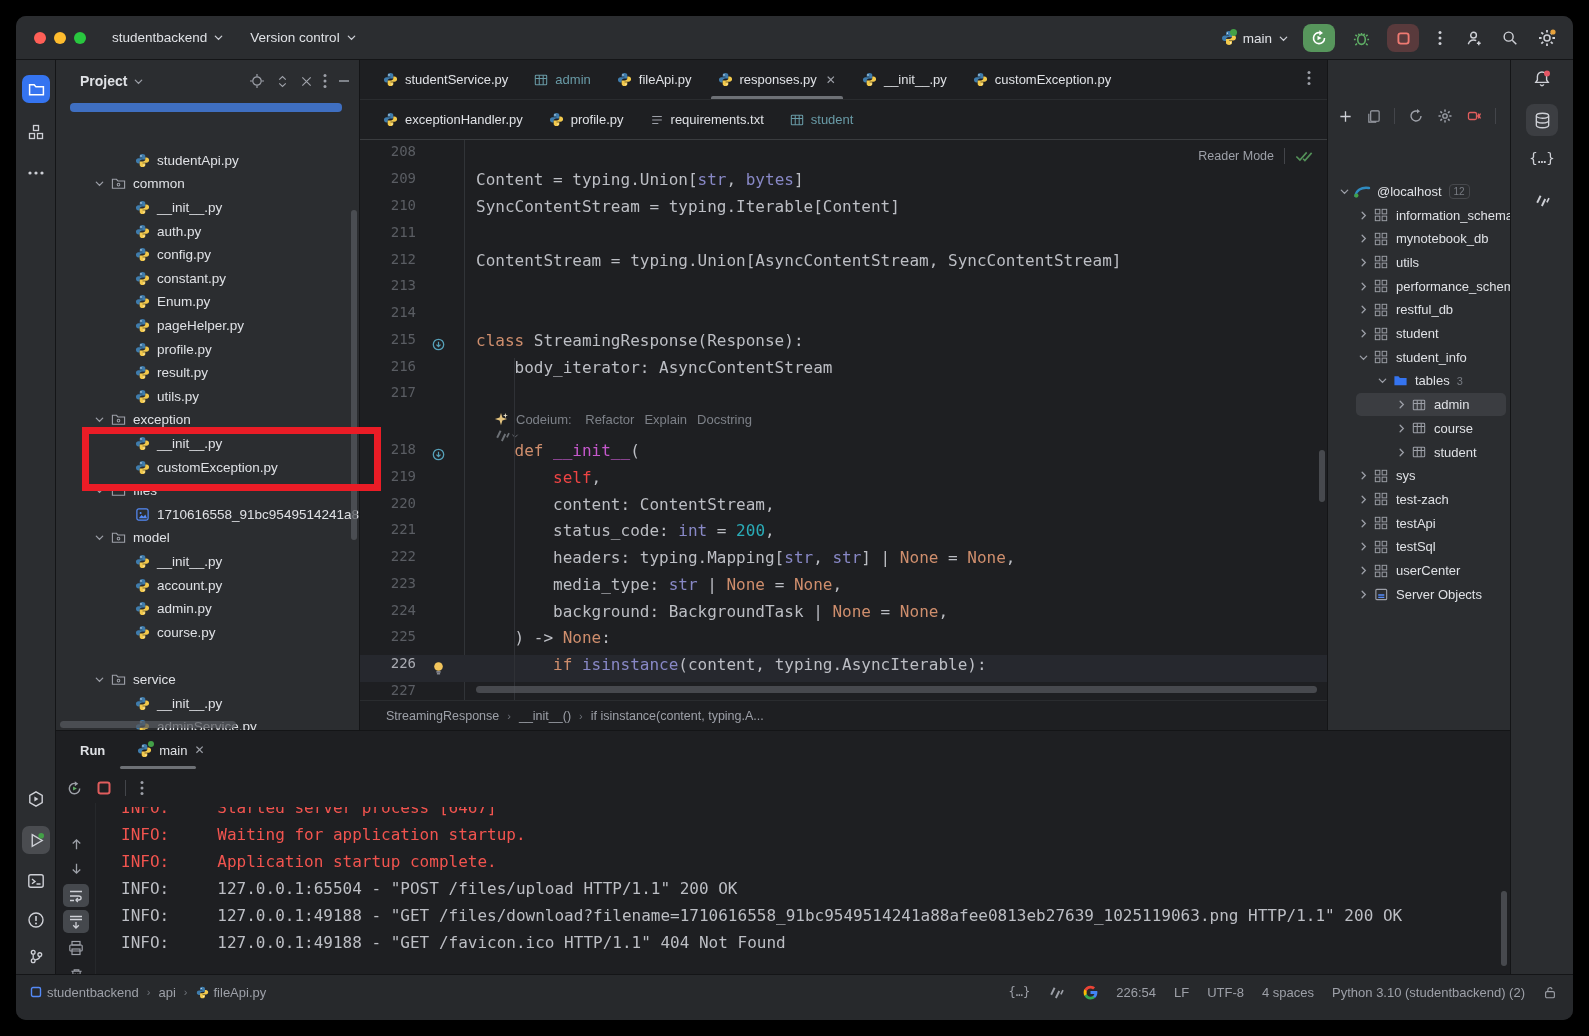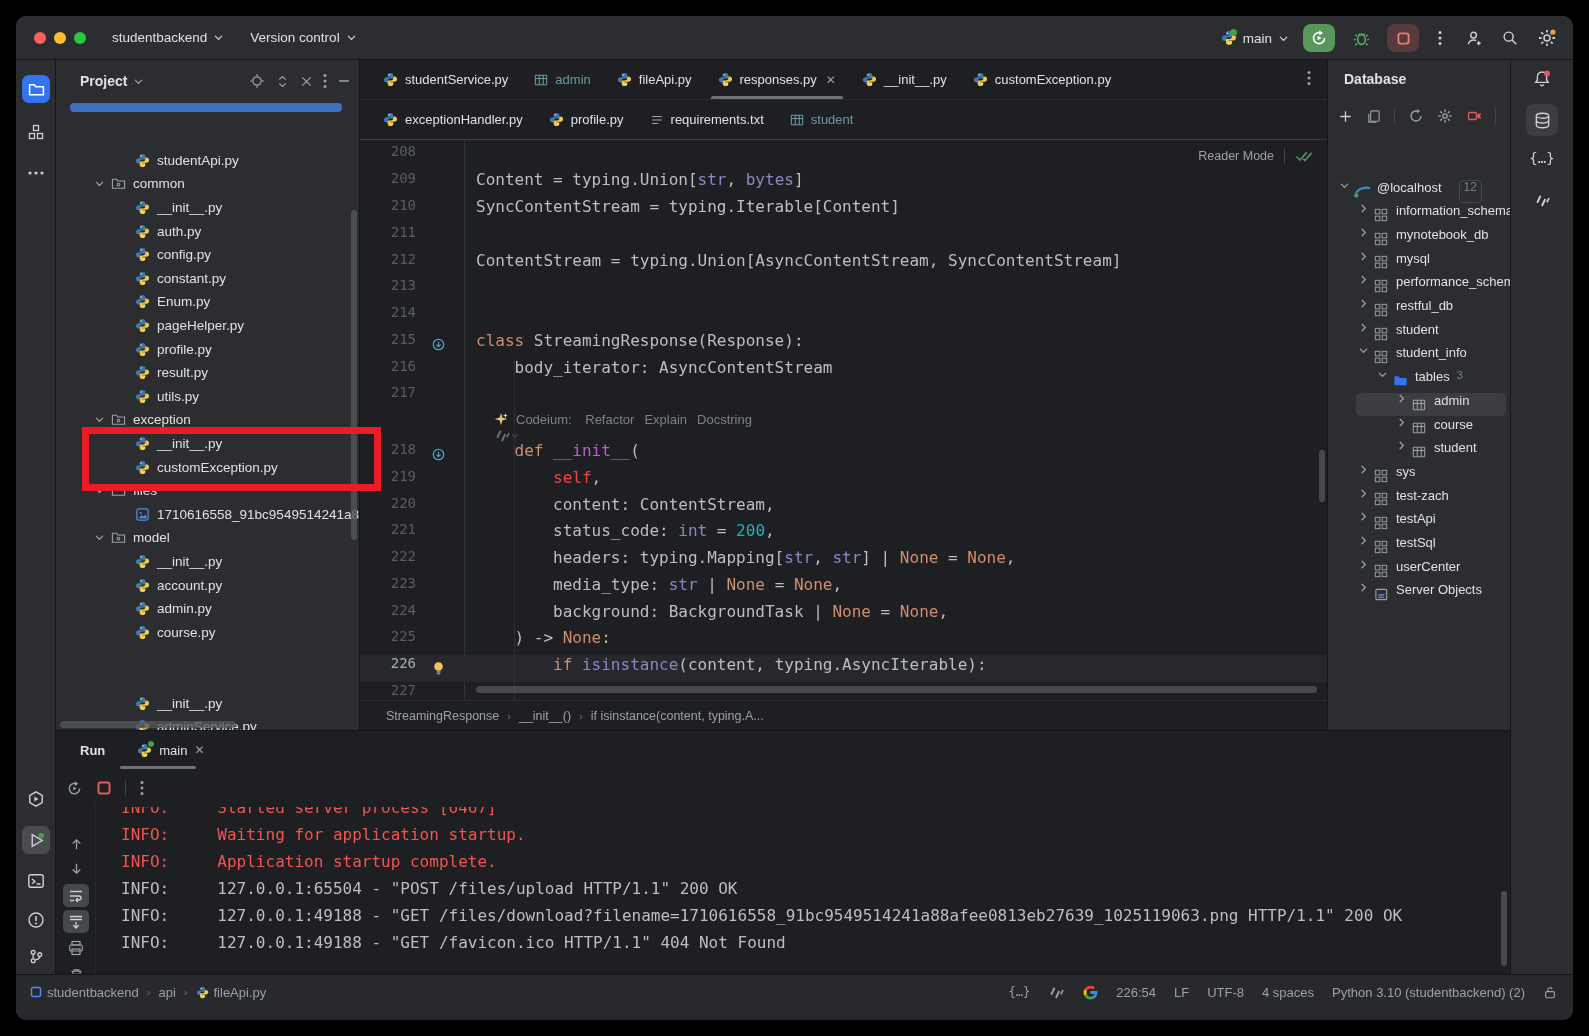--- a/index.html
+++ b/index.html
@@ -62,23 +62,23 @@
   .codeium-hint{position:absolute;left:0;width:100%;height:30px;color:#7d8188;font-size:13px;}
   .reader-chip{position:absolute;top:8px;right:14px;display:flex;align-items:center;gap:10px;
     color:#9da0a8;font-size:12.5px;}
   .crumbbar{position:absolute;left:0;top:640px;width:967px;height:30px;border-top:1px solid #2a2c2f;
     display:flex;align-items:center;padding-left:26px;gap:8px;color:#9da0a8;font-size:12.5px;}
   .crumb-sep{color:#6f737a;font-size:11px;}
   
   .db-panel{position:absolute;left:1311px;top:44px;width:183px;height:670px;background:#2b2d30;
     border-left:1px solid #141517;overflow:hidden;}
   .db-toolbar{position:absolute;left:10px;top:38px;height:36px;display:flex;align-items:center;gap:13px;color:#9da0a8;}
-  .dtree-row{position:absolute;left:0;right:0;height:23.7px;display:flex;
+  .dtree-row{position:absolute;left:0;right:0;height:23.7px;display:flex;align-items:center;
     color:#dfe1e5;font-size:13px;white-space:nowrap;overflow:hidden;}
-  .badge{margin-left:17px;font-size:12px;color:#787c83;border:1px solid #46484c;border-radius:4px;
+  .badge{margin-left:7px;font-size:10px;color:#787c83;border:1px solid #46484c;border-radius:4px;
     padding:0 4px;line-height:13px;}
   .count{margin-left:7px;font-size:11px;color:#787c83;}
   .dsel{position:absolute;left:28px;right:4px;height:23.7px;border-radius:5px;background:#3b3d41;}
   
   .right-strip{position:absolute;left:1494px;top:44px;width:63px;height:914px;background:#2b2d30;
     border-left:1px solid #141517;}
   .rs-ic{position:absolute;left:15px;width:32px;height:32px;border-radius:8px;
     display:flex;align-items:center;justify-content:center;}
   
   .run-panel{position:absolute;left:40px;top:714px;width:1454px;height:244px;background:#1e1f22;
@@ -546,20 +546,34 @@
           <span class="ticon icon">
             <svg width="15" height="15" viewBox="0 0 16 16">
               <path fill="#3f7cac" d="M7.9 1C6.1 1 5 1.9 5 3.2V5h3v.6H3.7C2.2 5.6 1 6.7 1 8.3s1.2 2.8 2.7 2.8H5V9.4C5 8 6.2 7 7.6 7H11V3.2C11 1.9 9.8 1 7.9 1z"></path>
               <path fill="#f2c94c" d="M8.1 15c1.8 0 2.9-.9 2.9-2.2V11H8v-.6h4.3c1.5 0 2.7-1.1 2.7-2.7s-1.2-2.8-2.7-2.8H11v1.7C11 8 9.8 9 8.4 9H5v3.8C5 14.1 6.2 15 8.1 15z"></path>
               <circle cx="6.4" cy="3.1" r=".7" fill="#fff"></circle>
               <circle cx="9.6" cy="12.9" r=".7" fill="#fff"></circle>
             </svg>
           </span>
           <span class="tlabel">course.py</span>
         </div>
+        <div class="ptree-row" style="top:607.8000000000001px;padding-left:34px">
+          <span class="chevbox">
+            <svg width="11" height="11" viewBox="0 0 12 12">
+              <path d="M2.5 4.5 6 8l3.5-3.5" fill="none" stroke="#9da0a8" stroke-width="1.4" stroke-linecap="round"></path>
+            </svg>
+          </span>
+          <span class="ticon icon">
+            <svg width="15" height="15" viewBox="0 0 16 16">
+              <path d="M1.5 13V3.5h4.3L7.4 5.3h7.1V13z" fill="none" stroke="#9da0a8" stroke-width="1.2"></path>
+              <circle cx="8" cy="9.2" r="1.4" fill="none" stroke="#9da0a8" stroke-width="1.1"></circle>
+            </svg>
+          </span>
+          <span class="tlabel">service</span>
+        </div>
         <div class="ptree-row" style="top:631.4000000000001px;padding-left:58px">
           <span class="chevbox"></span>
           <span class="ticon icon">
             <svg width="15" height="15" viewBox="0 0 16 16">
               <path fill="#3f7cac" d="M7.9 1C6.1 1 5 1.9 5 3.2V5h3v.6H3.7C2.2 5.6 1 6.7 1 8.3s1.2 2.8 2.7 2.8H5V9.4C5 8 6.2 7 7.6 7H11V3.2C11 1.9 9.8 1 7.9 1z"></path>
               <path fill="#f2c94c" d="M8.1 15c1.8 0 2.9-.9 2.9-2.2V11H8v-.6h4.3c1.5 0 2.7-1.1 2.7-2.7s-1.2-2.8-2.7-2.8H11v1.7C11 8 9.8 9 8.4 9H5v3.8C5 14.1 6.2 15 8.1 15z"></path>
               <circle cx="6.4" cy="3.1" r=".7" fill="#fff"></circle>
               <circle cx="9.6" cy="12.9" r=".7" fill="#fff"></circle>
             </svg>
           </span>
@@ -838,23 +852,20 @@
     <div class="crumbbar" id="editor-breadcrumbs">
         <span>StreamingResponse</span>
         <span class="crumb-sep">›</span>
         <span>__init__()</span>
         <span class="crumb-sep">›</span>
         <span>if isinstance(content, typing.A...</span>
       </div>
   </div>
 
   <div class="db-panel">
-    <div class="panel-header" style="height:38px">
-      <span style="margin-left:16px">Database</span>
-    </div>
     <div class="db-toolbar">
       <span class="icon" id="i-dbplus">
           <svg width="15" height="15" viewBox="0 0 16 16">
             <path d="M8 2.5v11M2.5 8h11" stroke="#ced0d6" stroke-width="1.4"></path>
           </svg>
         </span>
       <span class="icon" id="i-dbcopy">
           <svg width="15" height="15" viewBox="0 0 16 16" fill="none" stroke="#9da0a8" stroke-width="1.2">
             <rect x="5" y="2" width="9" height="11" rx="1"></rect>
             <path d="M3 5v9h8"></path>
@@ -943,21 +954,21 @@
             </svg>
           </span>
           <span class="ticon icon">
             <svg width="14" height="14" viewBox="0 0 16 16" fill="none" stroke="#9da0a8" stroke-width="1.1">
               <rect x="1.5" y="1.5" width="5.2" height="5.2"></rect>
               <rect x="9.3" y="1.5" width="5.2" height="5.2"></rect>
               <rect x="1.5" y="9.3" width="5.2" height="5.2"></rect>
               <rect x="9.3" y="9.3" width="5.2" height="5.2"></rect>
             </svg>
           </span>
-          <span class="tlabel">mysql</span>
+          <span class="tlabel">utils</span>
         </div>
         <div class="dtree-row" style="top:214.3px;padding-left:27px">
           <span class="chevbox" style="width:16px">
             <svg width="11" height="11" viewBox="0 0 12 12">
               <path d="M4.5 2.5 8 6l-3.5 3.5" fill="none" stroke="#9da0a8" stroke-width="1.4" stroke-linecap="round"></path>
             </svg>
           </span>
           <span class="ticon icon">
             <svg width="14" height="14" viewBox="0 0 16 16" fill="none" stroke="#9da0a8" stroke-width="1.1">
               <rect x="1.5" y="1.5" width="5.2" height="5.2"></rect>

